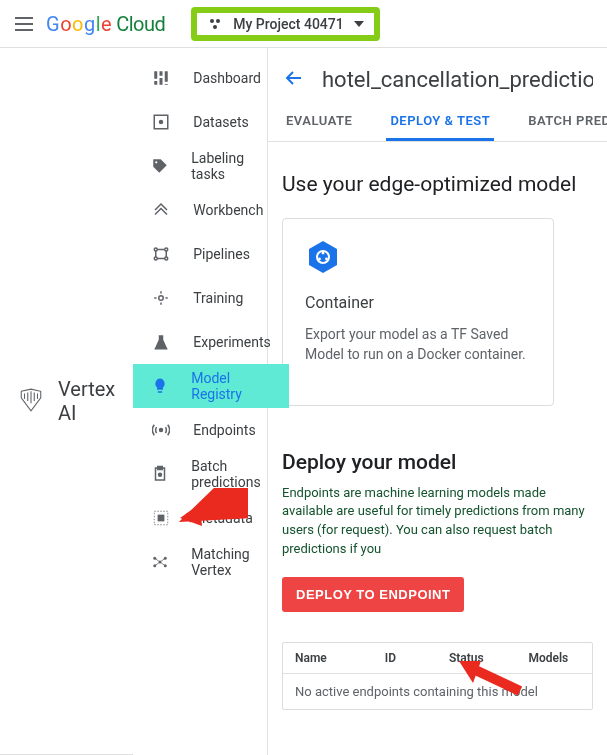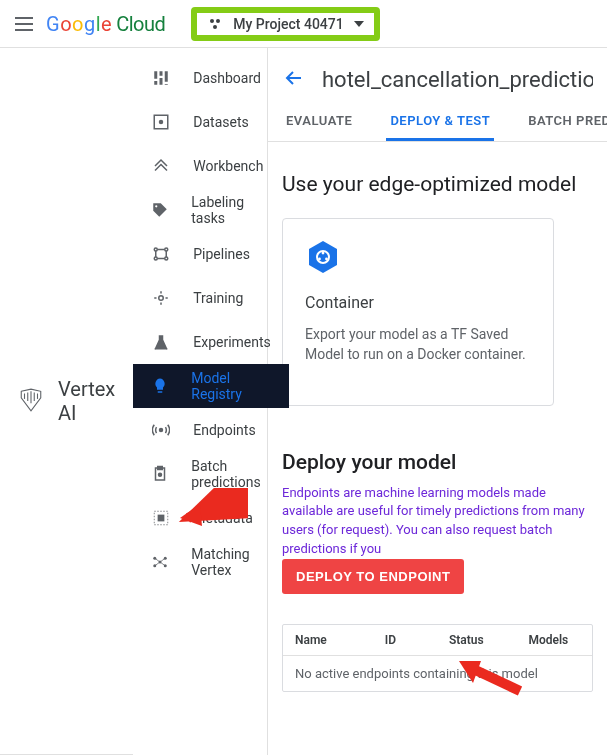--- a/index.html
+++ b/index.html
@@ -20,21 +20,21 @@
   
   .layout { display:flex; height: calc(755px - 48px); }
   .sidebar { width: 268px; border-right: 1px solid #e0e0e0; display:flex; flex-direction:row; }
   .product-header { display:flex; align-items:center; gap:14px; padding: 14px 18px; border-bottom:1px solid #e0e0e0; }
   .product-header svg { flex-shrink:0; }
   .product-title { font-size: 20px; color:#3c4043; font-weight:400; }
 
   .nav { padding: 8px 0; display:flex; flex-direction:column; }
   .nav-item { display:flex; align-items:center; gap:22px; height:44px; padding:0 18px; cursor:pointer; color:#3c4043; position:relative; }
   .nav-item .icon { width:20px; height:20px; display:flex; align-items:center; justify-content:center; color:#5f6368; }
-  .nav-item.active { background:#0f172a; color:#1a73e8; }
+  .nav-item.active { background:#5eead4; color:#1a73e8; }
   .nav-item.active .icon { color:#1a73e8; }
   .nav-item .label { font-size:14px; }
 
   
   .main { flex:1; display:flex; flex-direction:column; overflow:hidden; }
   .page-header { display:flex; align-items:center; gap:16px; padding: 18px 14px 10px 14px; }
   .back-arrow { color:#1a73e8; cursor:pointer; }
   .page-title { font-size:22px; color:#3c4043; font-weight:400; white-space:nowrap; overflow:hidden; }
 
   .tabs { display:flex; gap:30px; padding: 0 14px; border-bottom:1px solid #e0e0e0; }
@@ -42,21 +42,21 @@
   .tab.active { color:#1a73e8; border-bottom-color:#1a73e8; }
 
   .content { padding: 30px 14px 0 14px; overflow:hidden; }
   .section-title { font-size:21px; color:#202124; font-weight:400; margin-bottom:22px; }
   .card { border:1px solid #dadce0; border-radius:4px; padding: 20px 22px 40px 22px; width: 272px; margin-bottom: 44px; }
   .hex-icon { width:36px; height:36px; margin-bottom:18px; }
   .card-title { font-size:16px; color:#3c4043; font-weight:400; margin-bottom:12px; }
   .card-desc { font-size:14px; color:#5f6368; line-height:1.45; }
 
   .deploy-title { font-size:21px; color:#202124; font-weight:500; margin-bottom:10px; }
-  .deploy-desc { font-size:13px; color:#6d28d9; line-height:1.45; }
+  .deploy-desc { font-size:13px; color:#14532d; line-height:1.45; margin-bottom:18px; }
   .deploy-btn { background:#ef4444; color:#fff; border:none; border-radius:3px; font-size:13px; font-weight:600; letter-spacing:0.5px; padding:10px 14px; cursor:pointer; position:relative; }
 
   .table { margin-top: 30px; border:1px solid #dadce0; border-radius:2px; }
   .table .thead { display:flex; padding:8px 12px; font-size:12px; font-weight:600; color:#3c4043; gap:28px; border-bottom:1px solid #e0e0e0; }
   .table .empty { padding:10px 12px; font-size:13px; color:#5f6368; }
 
   
   .arrow-annot { position:absolute; pointer-events:none; }
   .arrow-annot.a1 { left:178px; top:488px; }
   .arrow-annot.a2 { left:455px; top:655px; }
@@ -126,35 +126,35 @@
         <span class="icon">
             <svg width="18" height="18" viewBox="0 0 24 24" fill="none" stroke="currentColor" stroke-width="2">
               <rect x="3" y="3" width="18" height="18"></rect>
               <circle cx="12" cy="12" r="2" fill="currentColor"></circle>
             </svg>
           </span>
         <span class="label">Datasets</span>
       </div>
       <div class="nav-item">
         <span class="icon">
+            <svg width="18" height="18" viewBox="0 0 24 24" fill="currentColor">
+              <path d="M21 11 L13 3 L3 3 L3 13 L11 21 Z"></path>
+              <circle cx="7" cy="7" r="1.5" fill="#fff"></circle>
+            </svg>
+          </span>
+        <span class="label">Labeling tasks</span>
+      </div>
+      <div class="nav-item">
+        <span class="icon">
             <svg width="18" height="18" viewBox="0 0 24 24" fill="none" stroke="currentColor" stroke-width="2">
               <path d="M4 18 L12 10 L20 18"></path>
               <path d="M4 12 L12 4 L20 12"></path>
             </svg>
           </span>
         <span class="label">Workbench</span>
-      </div>
-      <div class="nav-item">
-        <span class="icon">
-            <svg width="18" height="18" viewBox="0 0 24 24" fill="currentColor">
-              <path d="M21 11 L13 3 L3 3 L3 13 L11 21 Z"></path>
-              <circle cx="7" cy="7" r="1.5" fill="#fff"></circle>
-            </svg>
-          </span>
-        <span class="label">Labeling tasks</span>
       </div>
       <div class="nav-item">
         <span class="icon">
             <svg width="18" height="18" viewBox="0 0 24 24" fill="none" stroke="currentColor" stroke-width="2">
               <circle cx="5" cy="6" r="2"></circle>
               <circle cx="19" cy="6" r="2"></circle>
               <circle cx="5" cy="18" r="2"></circle>
               <circle cx="19" cy="18" r="2"></circle>
               <path d="M7 6 H17 M5 8 V16 M19 8 V16 M7 18 H17"></path>
             </svg>

